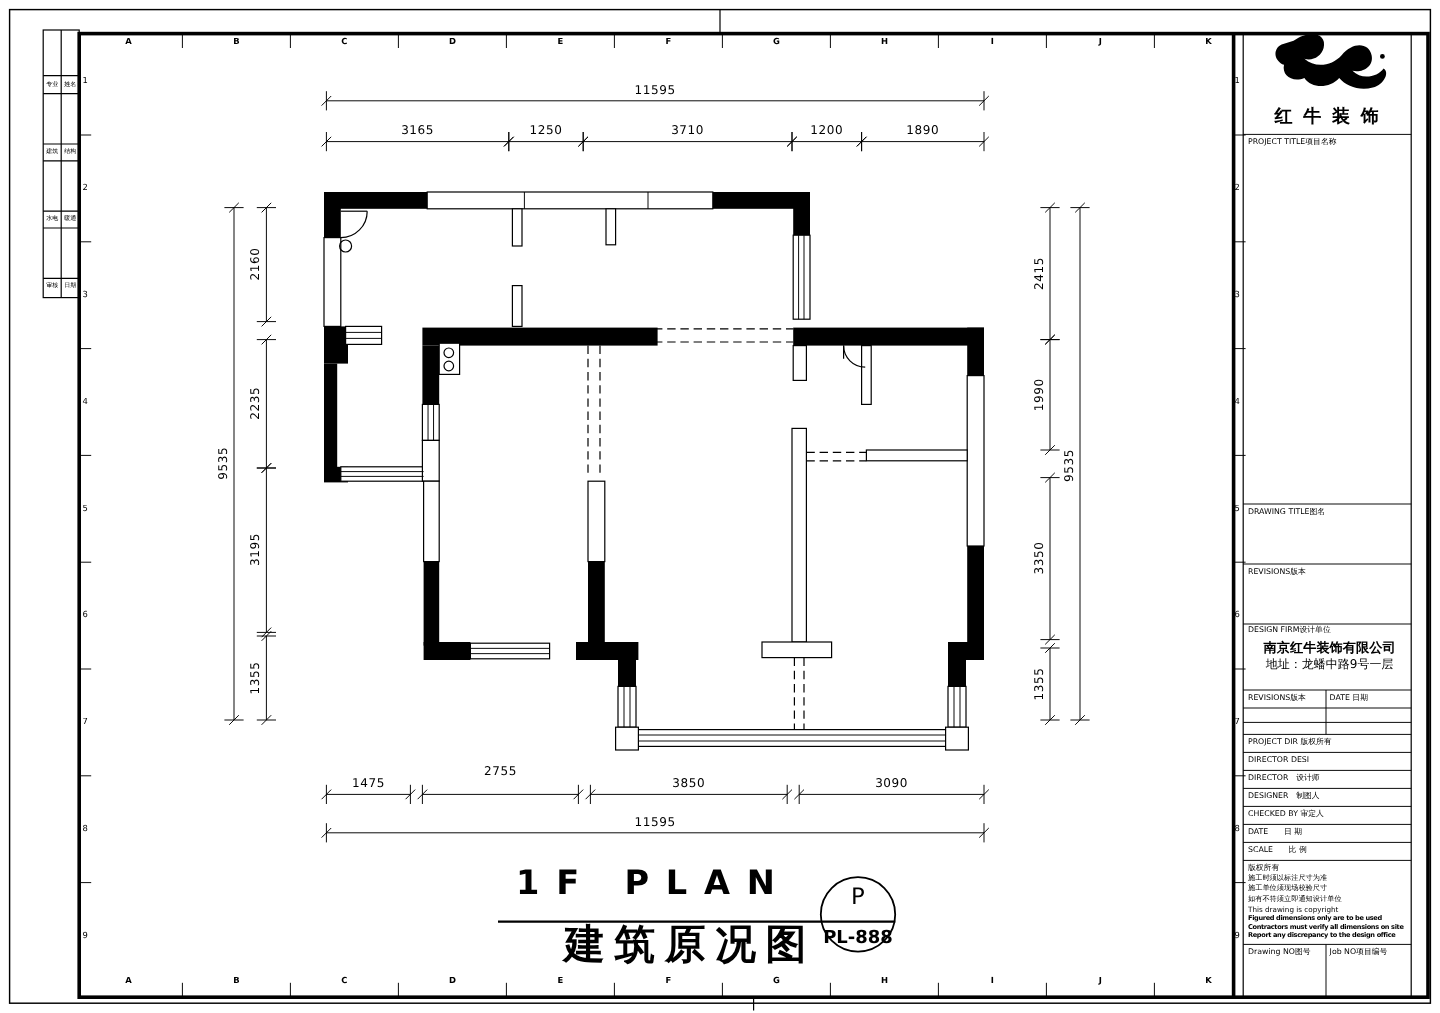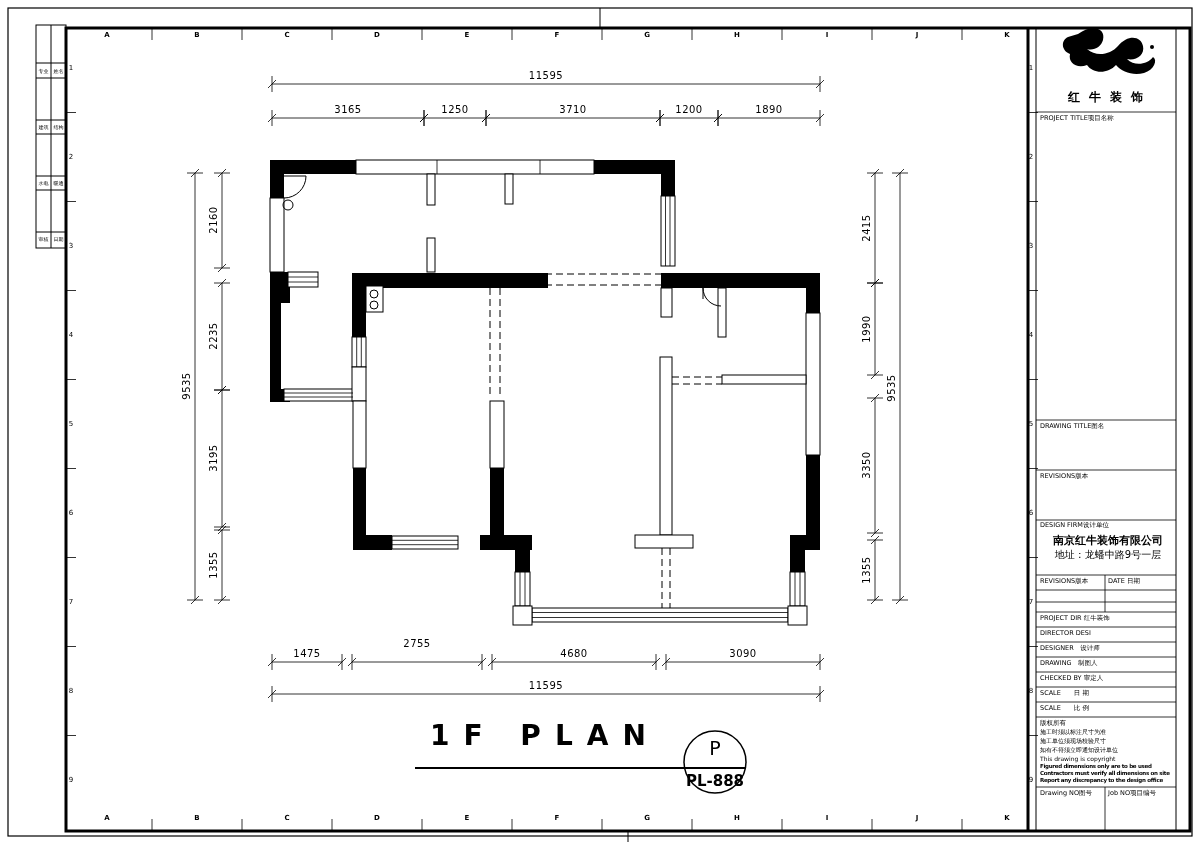--- a/index.html
+++ b/index.html
@@ -13,21 +13,21 @@
   .grid-letter{font-size:7px;font-weight:bold;}
   .grid-number{font-size:7px;}
   .tb{font-size:6.5px;}
   .tb-note{font-size:6px;}
   .tb-note-en{font-size:5.5px;font-weight:bold;letter-spacing:-0.3px;}
   .signoff{font-size:5px;}
   .title-en{font-size:28px;font-weight:700;letter-spacing:14px;}
   .title-zh{font-size:34px;font-weight:600;letter-spacing:8px;}
   .badge-p{font-size:19px;}
   .badge-code{font-size:15px;font-weight:bold;}
-  .logo-text{font-size:12px;font-weight:bold;letter-spacing:9px;}
+  .logo-text{font-size:15px;font-weight:bold;letter-spacing:9px;}
   .firm-name{font-size:11px;font-weight:bold;}
   .firm-addr{font-size:10px;}
 </style>
 </head>
 <body>
 
 <div id="page">
 
 <svg id="plan-svg" width="1200" height="844" viewBox="0 0 1200 844" xmlns="http://www.w3.org/2000/svg">
 
@@ -321,39 +321,40 @@
         <line x1="896" y1="604" x2="904" y2="596"></line>
       </g>
 
   <g stroke="#000" fill="none">
     <line x1="415" y1="768" x2="746" y2="768" stroke-width="2"></line>
     <circle cx="715" cy="762" r="31" stroke-width="1.5"></circle>
   </g>
 </svg>
 
 <span class="t title-en" style="left:430px;top:722px">1F PLAN</span>
+<span class="t title-zh" style="left:470px;top:770px">建筑原况图</span>
 <span class="t badge-p ctr" style="left:715px;top:748px">P</span>
 <span class="t badge-code ctr" style="left:715px;top:781px">PL-888</span>
 
 <span class="t logo-text ctr" style="left:1110px;top:97px">红牛装饰</span>
 
 <span class="t tb" style="left:1040px;top:115px">PROJECT TITLE项目名称</span>
 <span class="t tb" style="left:1040px;top:423px">DRAWING TITLE图名</span>
 <span class="t tb" style="left:1040px;top:473px">REVISIONS版本</span>
 <span class="t tb" style="left:1040px;top:522px">DESIGN FIRM设计单位</span>
 <span class="t firm-name ctr" style="left:1108px;top:540px">南京红牛装饰有限公司</span>
 <span class="t firm-addr ctr" style="left:1108px;top:555px">地址：龙蟠中路9号一层</span>
 <span class="t tb" style="left:1040px;top:578px">REVISIONS版本</span>
 <span class="t tb" style="left:1108px;top:578px">DATE 日期</span>
-<span class="t tb" style="left:1040px;top:615px">PROJECT DIR 红牛装饰</span>
+<span class="t tb" style="left:1040px;top:615px">PROJECT DIR 版权所有</span>
 <span class="t tb" style="left:1040px;top:630px">DIRECTOR DESI</span>
-<span class="t tb" style="left:1040px;top:645px">DESIGNER　设计师</span>
-<span class="t tb" style="left:1040px;top:660px">DRAWING　制图人</span>
+<span class="t tb" style="left:1040px;top:645px">DIRECTOR　设计师</span>
+<span class="t tb" style="left:1040px;top:660px">DESIGNER　制图人</span>
 <span class="t tb" style="left:1040px;top:675px">CHECKED BY 审定人</span>
-<span class="t tb" style="left:1040px;top:690px">SCALE　　日 期</span>
+<span class="t tb" style="left:1040px;top:690px">DATE　　日 期</span>
 <span class="t tb" style="left:1040px;top:705px">SCALE　　比 例</span>
 <span class="t tb" style="left:1040px;top:720px;font-weight:normal">版权所有</span>
 <span class="t tb-note" style="left:1040px;top:729px">施工时须以标注尺寸为准</span>
 <span class="t tb-note" style="left:1040px;top:738px">施工单位须现场校验尺寸</span>
 <span class="t tb-note" style="left:1040px;top:747px">如有不符须立即通知设计单位</span>
 <span class="t tb-note" style="left:1040px;top:756px">This drawing is copyright</span>
 <span class="t tb-note-en" style="left:1040px;top:764px">Figured dimensions only are to be used</span>
 <span class="t tb-note-en" style="left:1040px;top:771px">Contractors must verify all dimensions on site</span>
 <span class="t tb-note-en" style="left:1040px;top:778px">Report any discrepancy to the design office</span>
 <span class="t tb" style="left:1040px;top:790px">Drawing NO图号</span>
@@ -408,21 +409,21 @@
     <span class="t signoff ctr" style="left: 43.5px; top: 239px;">审核</span>
     <span class="t signoff ctr" style="left: 58.5px; top: 239px;">日期</span>
     <span class="t dim ctr" style="left: 546px; top: 76px;">11595</span>
     <span class="t dim ctr" style="left: 348px; top: 110px;">3165</span>
     <span class="t dim ctr" style="left: 455px; top: 110px;">1250</span>
     <span class="t dim ctr" style="left: 573px; top: 110px;">3710</span>
     <span class="t dim ctr" style="left: 689px; top: 110px;">1200</span>
     <span class="t dim ctr" style="left: 769px; top: 110px;">1890</span>
     <span class="t dim ctr" style="left: 307px; top: 654px;">1475</span>
     <span class="t dim ctr" style="left: 417px; top: 644px;">2755</span>
-    <span class="t dim ctr" style="left: 574px; top: 654px;">4680</span>
+    <span class="t dim ctr" style="left: 574px; top: 654px;">3850</span>
     <span class="t dim ctr" style="left: 743px; top: 654px;">3090</span>
     <span class="t dim ctr" style="left: 546px; top: 686px;">11595</span>
     <span class="t dim rot" style="left: 187px; top: 386px;">9535</span>
     <span class="t dim rot" style="left: 214px; top: 220px;">2160</span>
     <span class="t dim rot" style="left: 214px; top: 336px;">2235</span>
     <span class="t dim rot" style="left: 214px; top: 458px;">3195</span>
     <span class="t dim rot" style="left: 214px; top: 565px;">1355</span>
     <span class="t dim rot" style="left: 867px; top: 228px;">2415</span>
     <span class="t dim rot" style="left: 867px; top: 329px;">1990</span>
     <span class="t dim rot" style="left: 867px; top: 465px;">3350</span>

